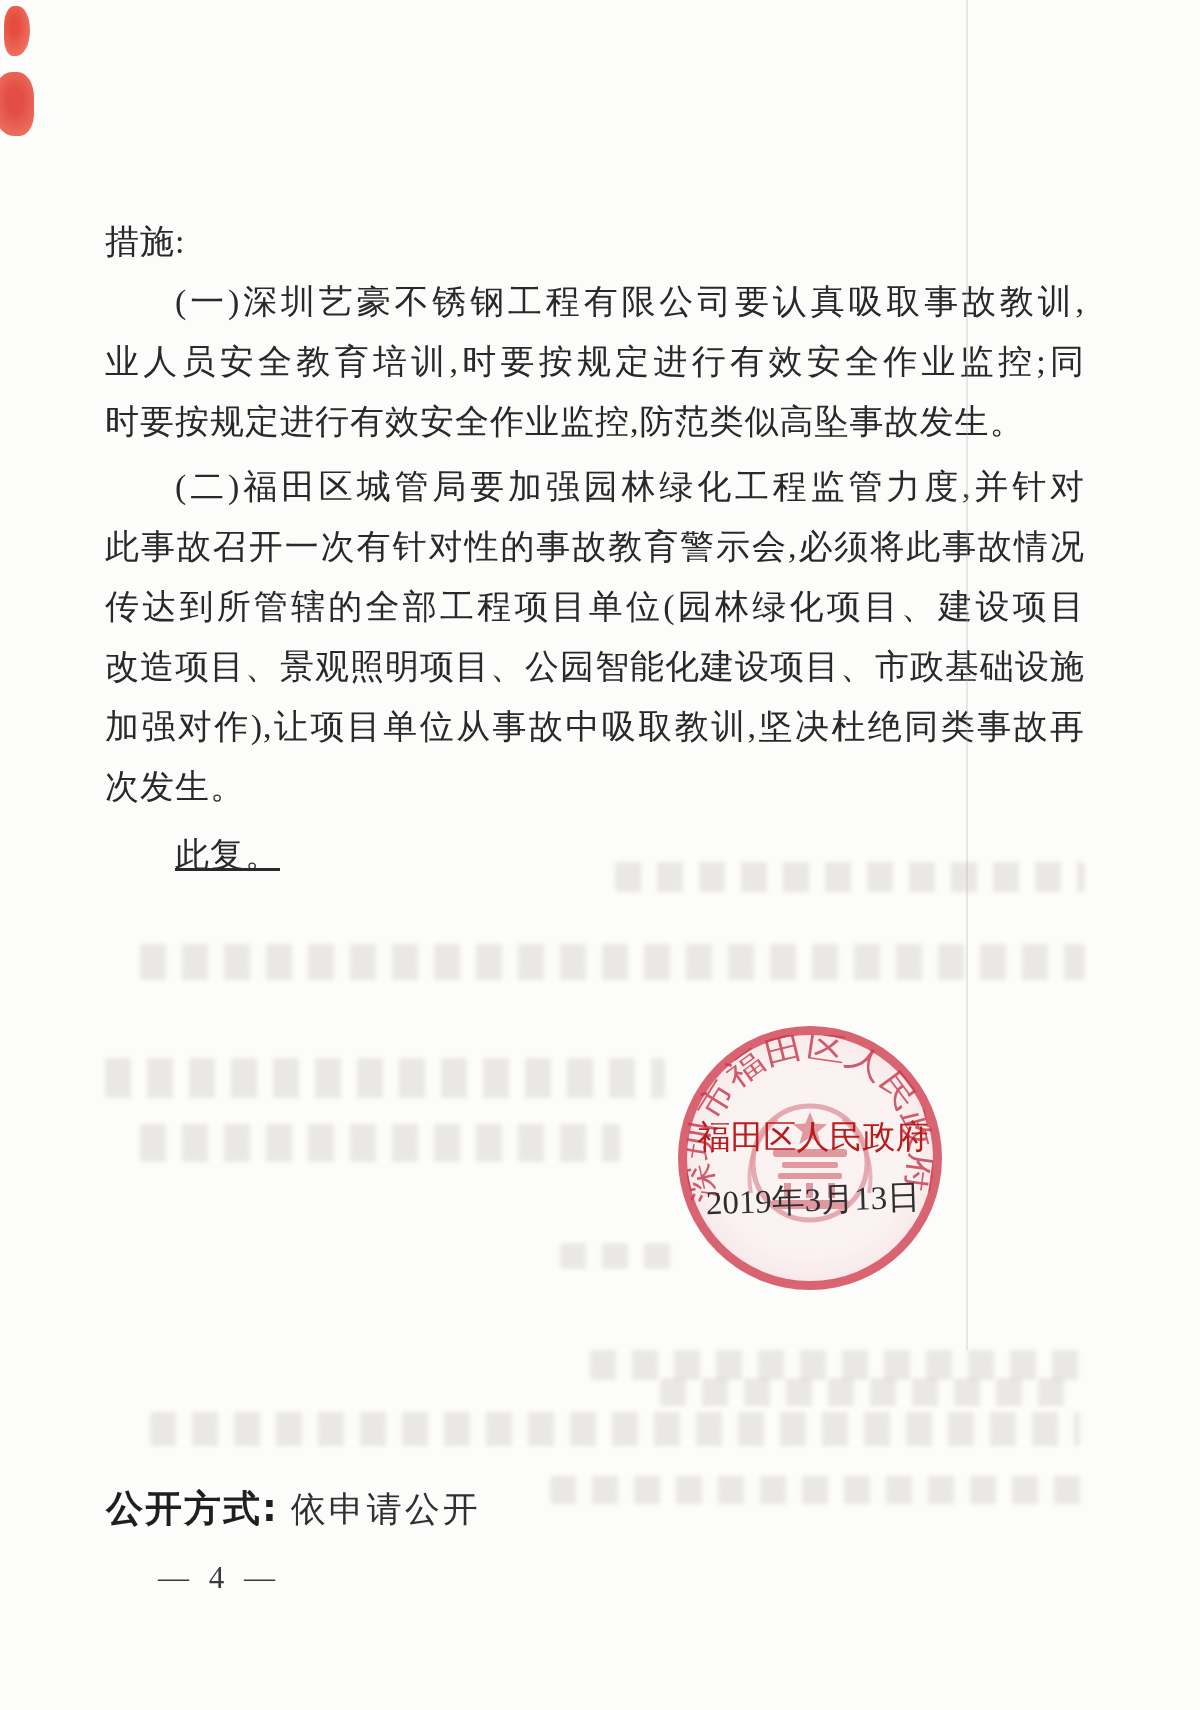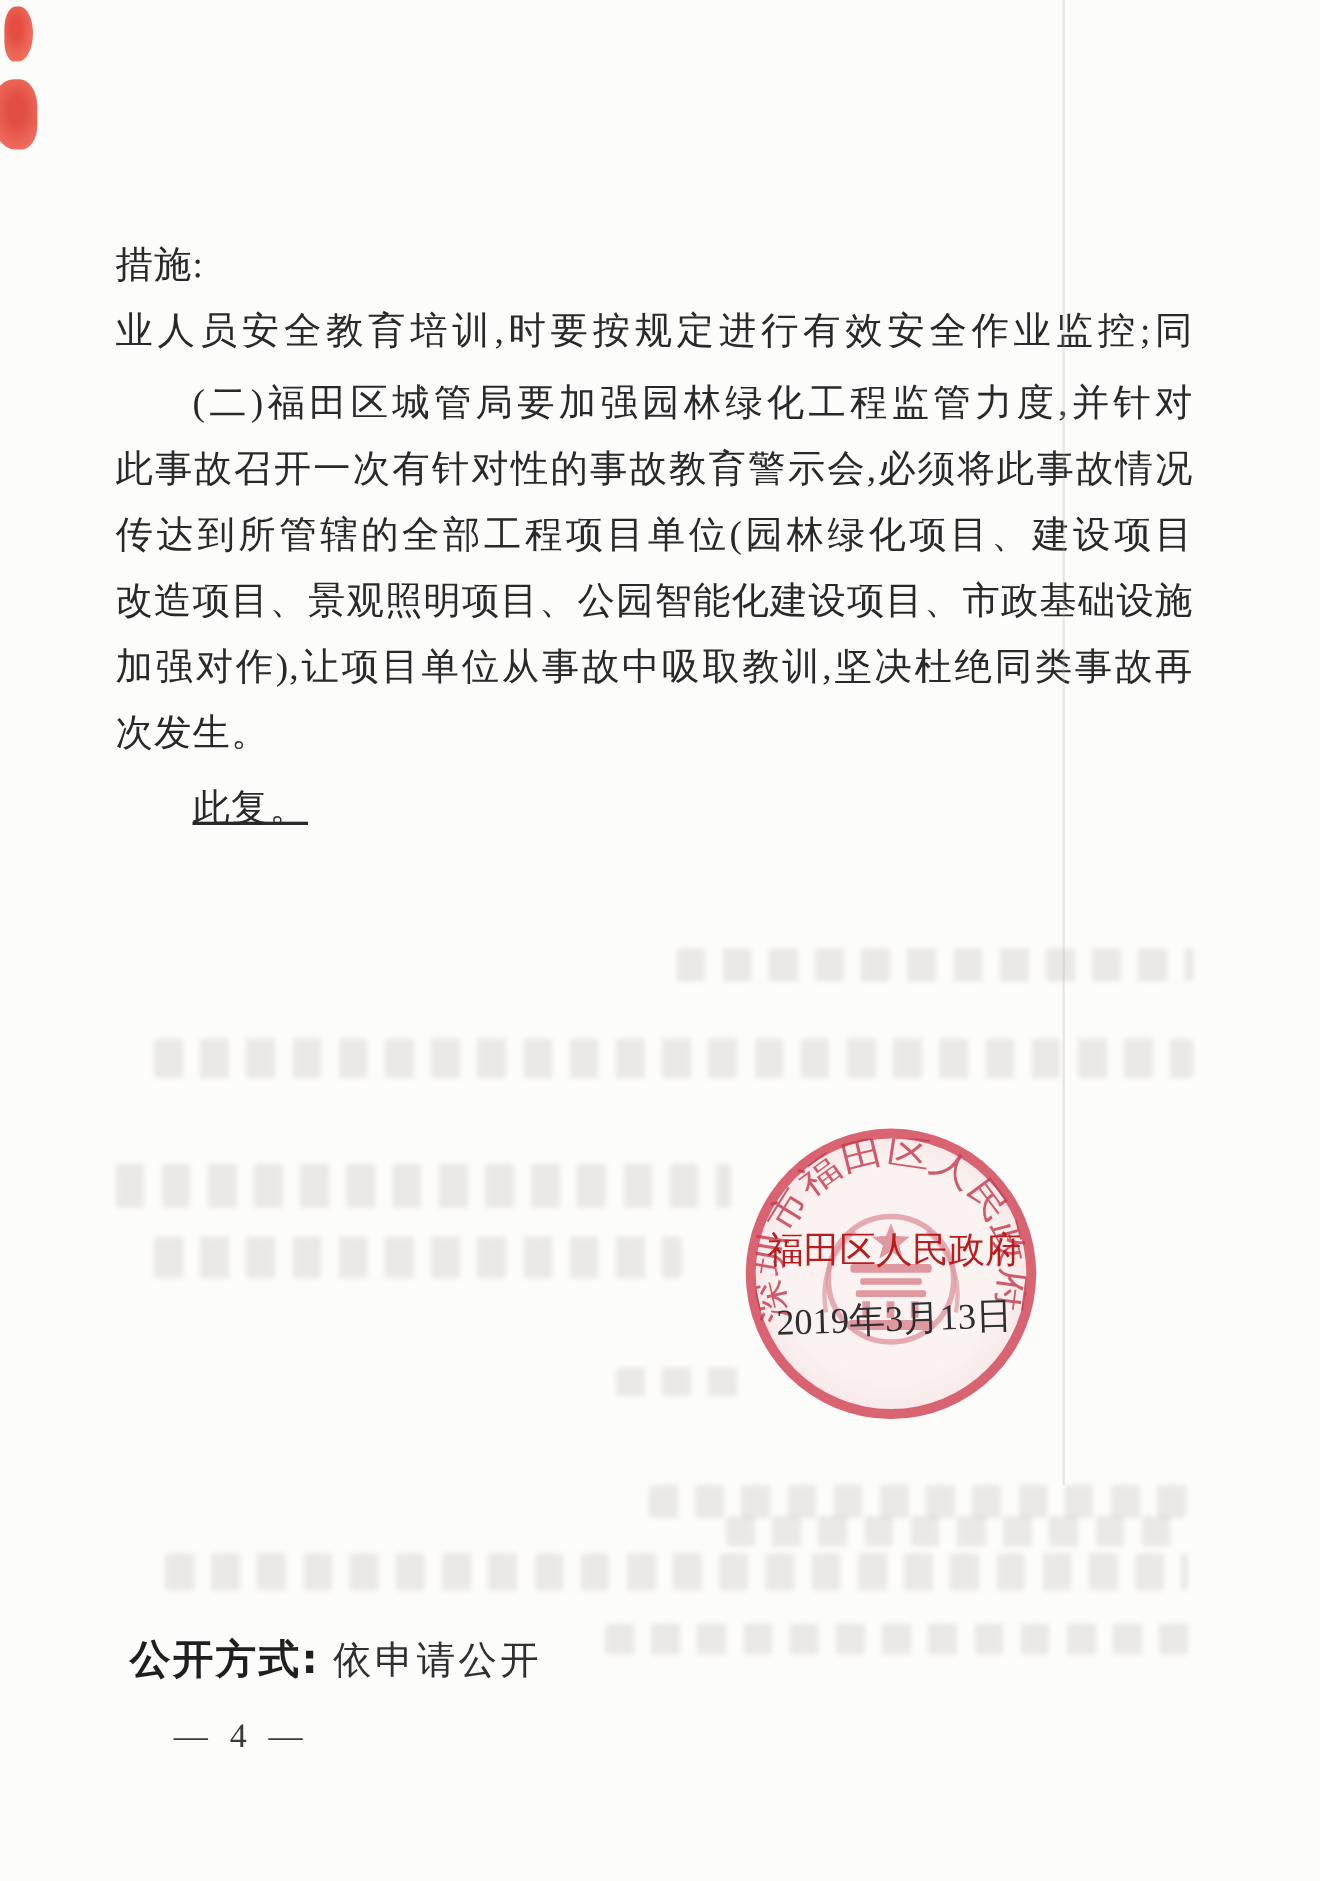--- a/index.html
+++ b/index.html
@@ -64,21 +64,21 @@
     left:650px;top:1180px;width:326px;
     font-size:33px;line-height:40px;
     text-align:center;
     color:#2e2e30;
     z-index:4;
     transform:rotate(-1.8deg);
   }
   
   .disclosure{
     position:absolute;
-    left:118px;top:1484px;
+    left:106px;top:1484px;
     z-index:2;
     white-space:nowrap;
   }
   .disclosure .lab{
     font-family:"DejaVu Sans","Liberation Sans",sans-serif;
     font-weight:bold;
     font-size:37px;
     color:#1f1f21;
     letter-spacing:2px;
   }
@@ -146,21 +146,23 @@
   <div class="bleed" style="left:105px;top:1058px;width:560px;height:40px;"></div>
   <div class="bleed" style="left:140px;top:1124px;width:480px;height:38px;"></div>
   <div class="bleed" style="left:560px;top:1243px;width:120px;height:26px;"></div>
   <div class="bleed" style="left:590px;top:1350px;width:490px;height:30px;"></div>
   <div class="bleed" style="left:660px;top:1378px;width:420px;height:28px;"></div>
   <div class="bleed" style="left:150px;top:1412px;width:930px;height:34px;"></div>
   <div class="bleed" style="left:550px;top:1476px;width:540px;height:28px;"></div>
 
   <div class="textblock">
     <div class="line">措施:</div>
+    <div class="line l-indent l-just">(一)深圳艺豪不锈钢工程有限公司要认真吸取事故教训,</div>
     <div class="line l-just">业人员安全教育培训,时要按规定进行有效安全作业监控;同</div>
+    <div class="line">时要按规定进行有效安全作业监控,防范类似高坠事故发生。</div>
     <div class="line l-indent l-just l-par2">(二)福田区城管局要加强园林绿化工程监管力度,并针对</div>
     <div class="line l-just">此事故召开一次有针对性的事故教育警示会,必须将此事故情况</div>
     <div class="line l-just">传达到所管辖的全部工程项目单位(园林绿化项目、建设项目</div>
     <div class="line l-just">改造项目、景观照明项目、公园智能化建设项目、市政基础设施</div>
     <div class="line l-just">加强对作),让项目单位从事故中吸取教训,坚决杜绝同类事故再</div>
     <div class="line">次发生。</div>
     <div class="line l-indent l-last">此复。</div>
   </div>
 
   <div class="seal">

